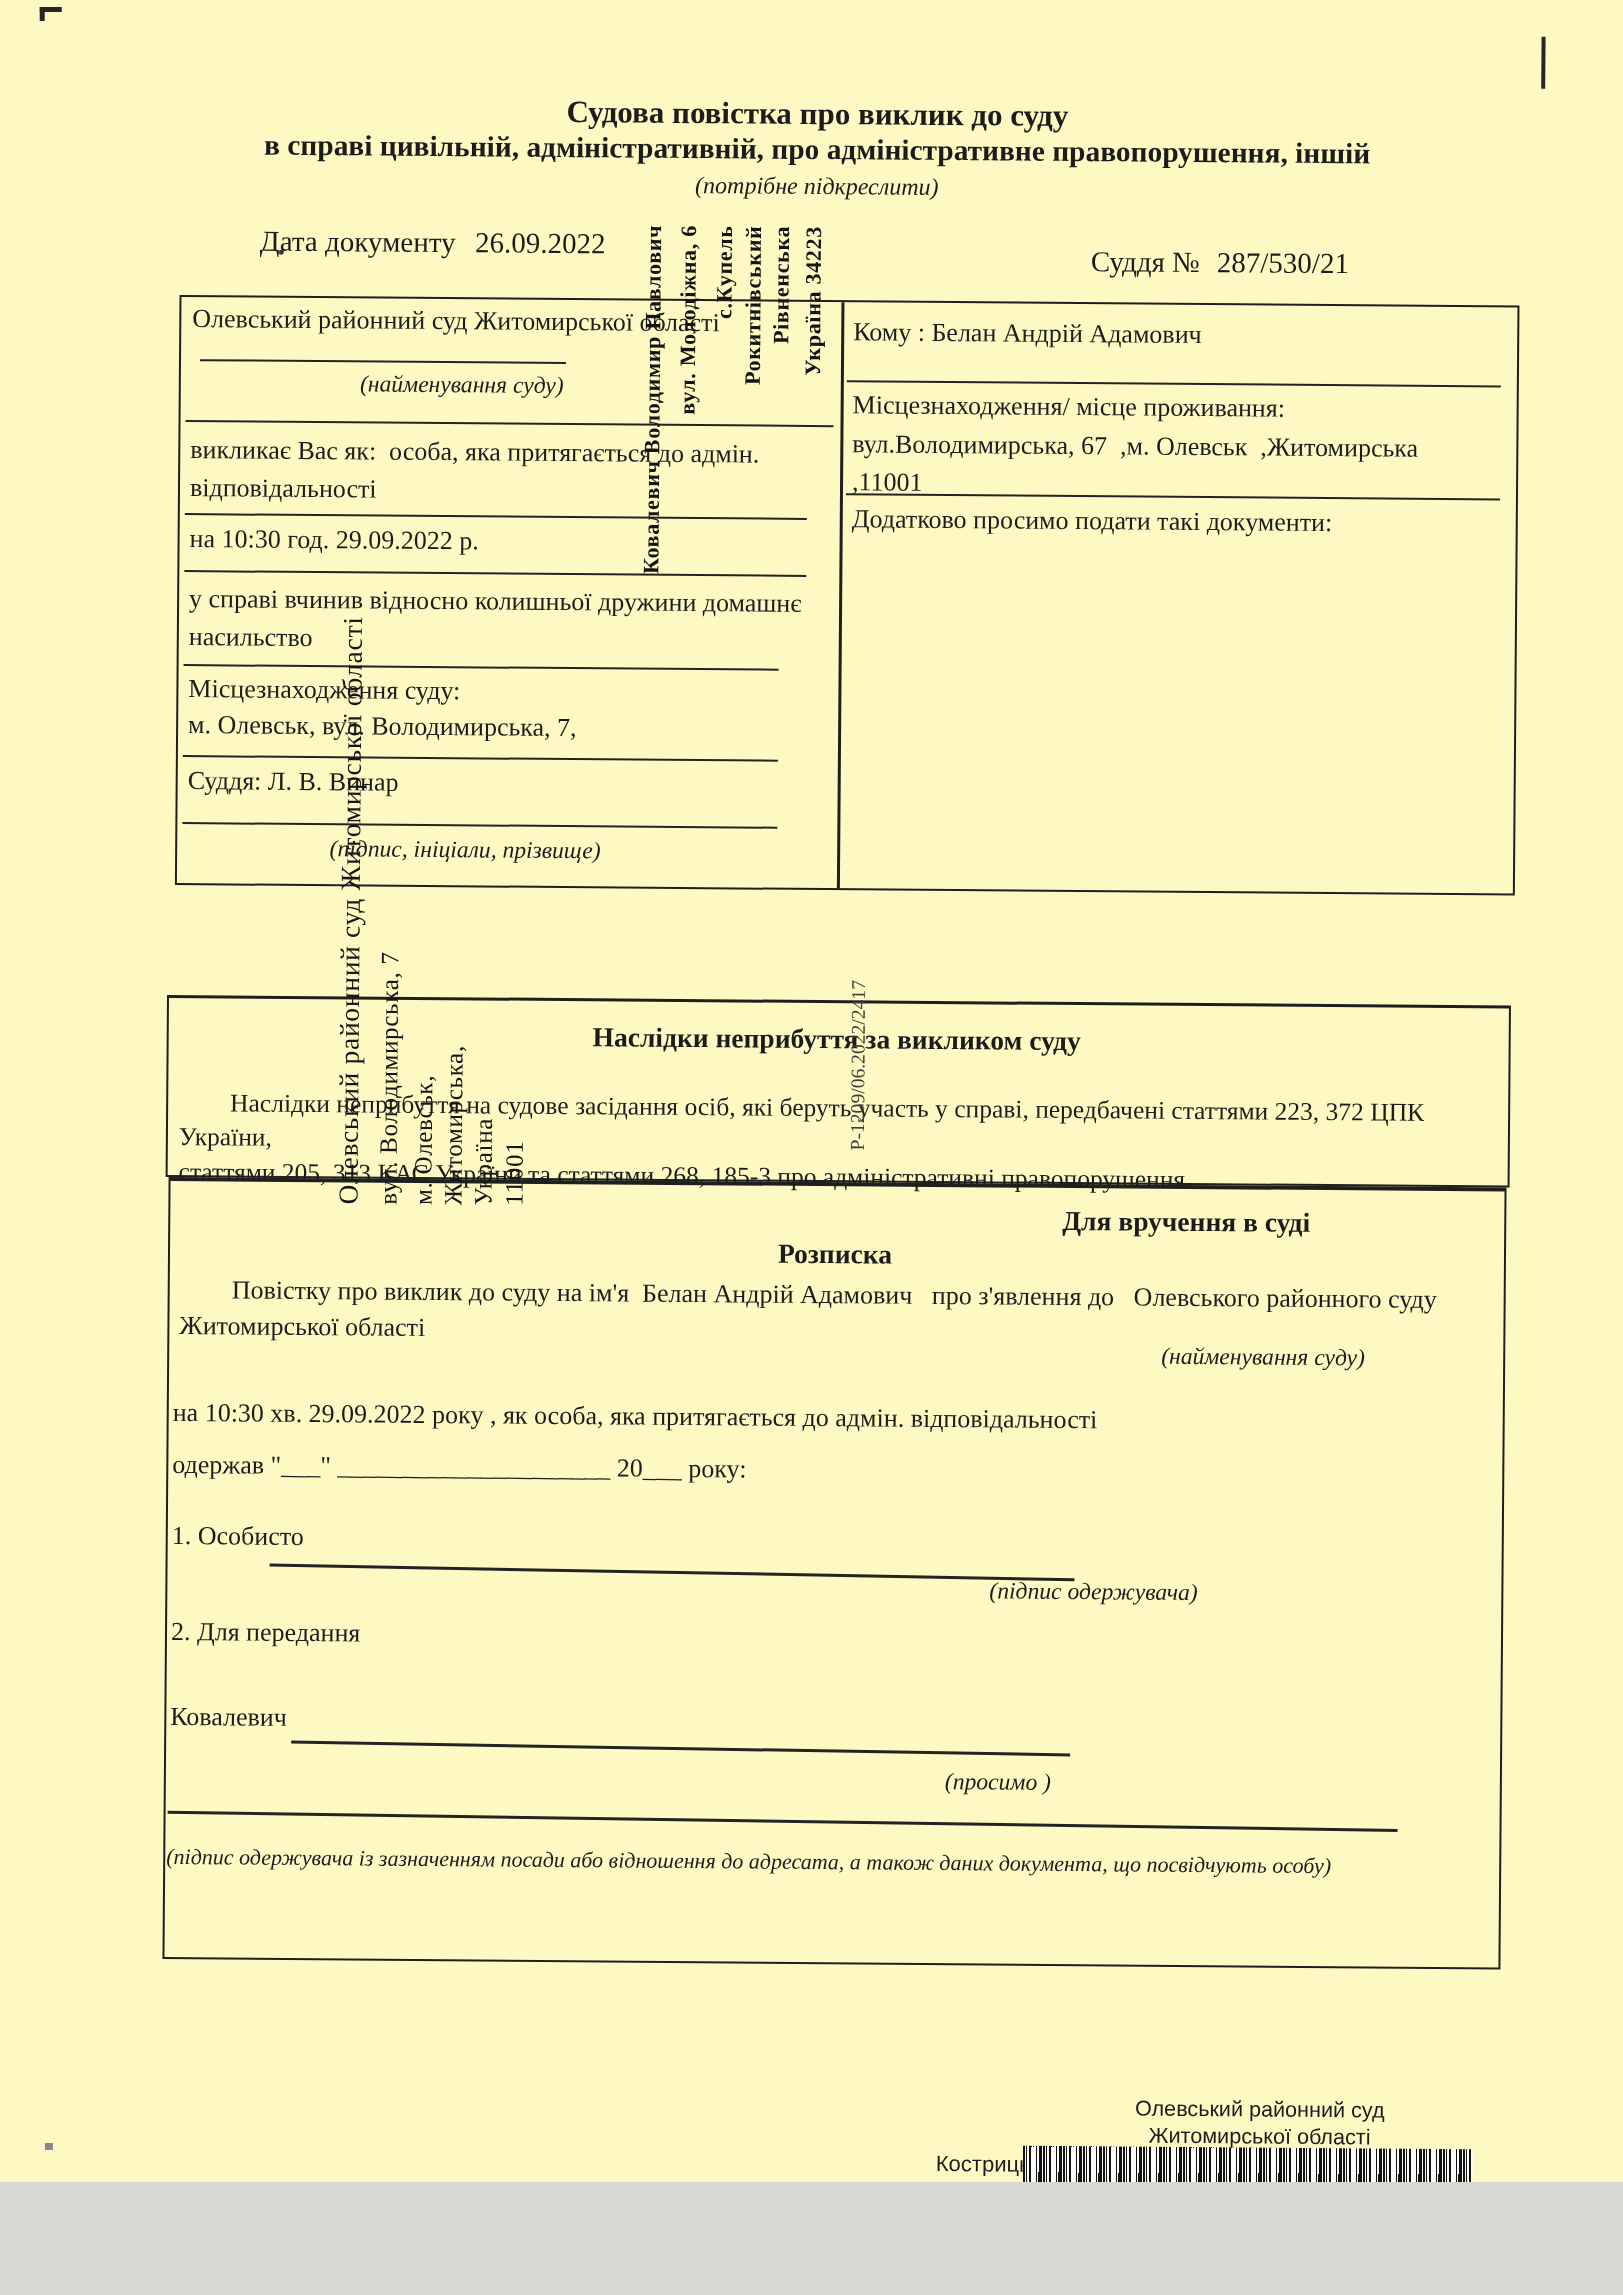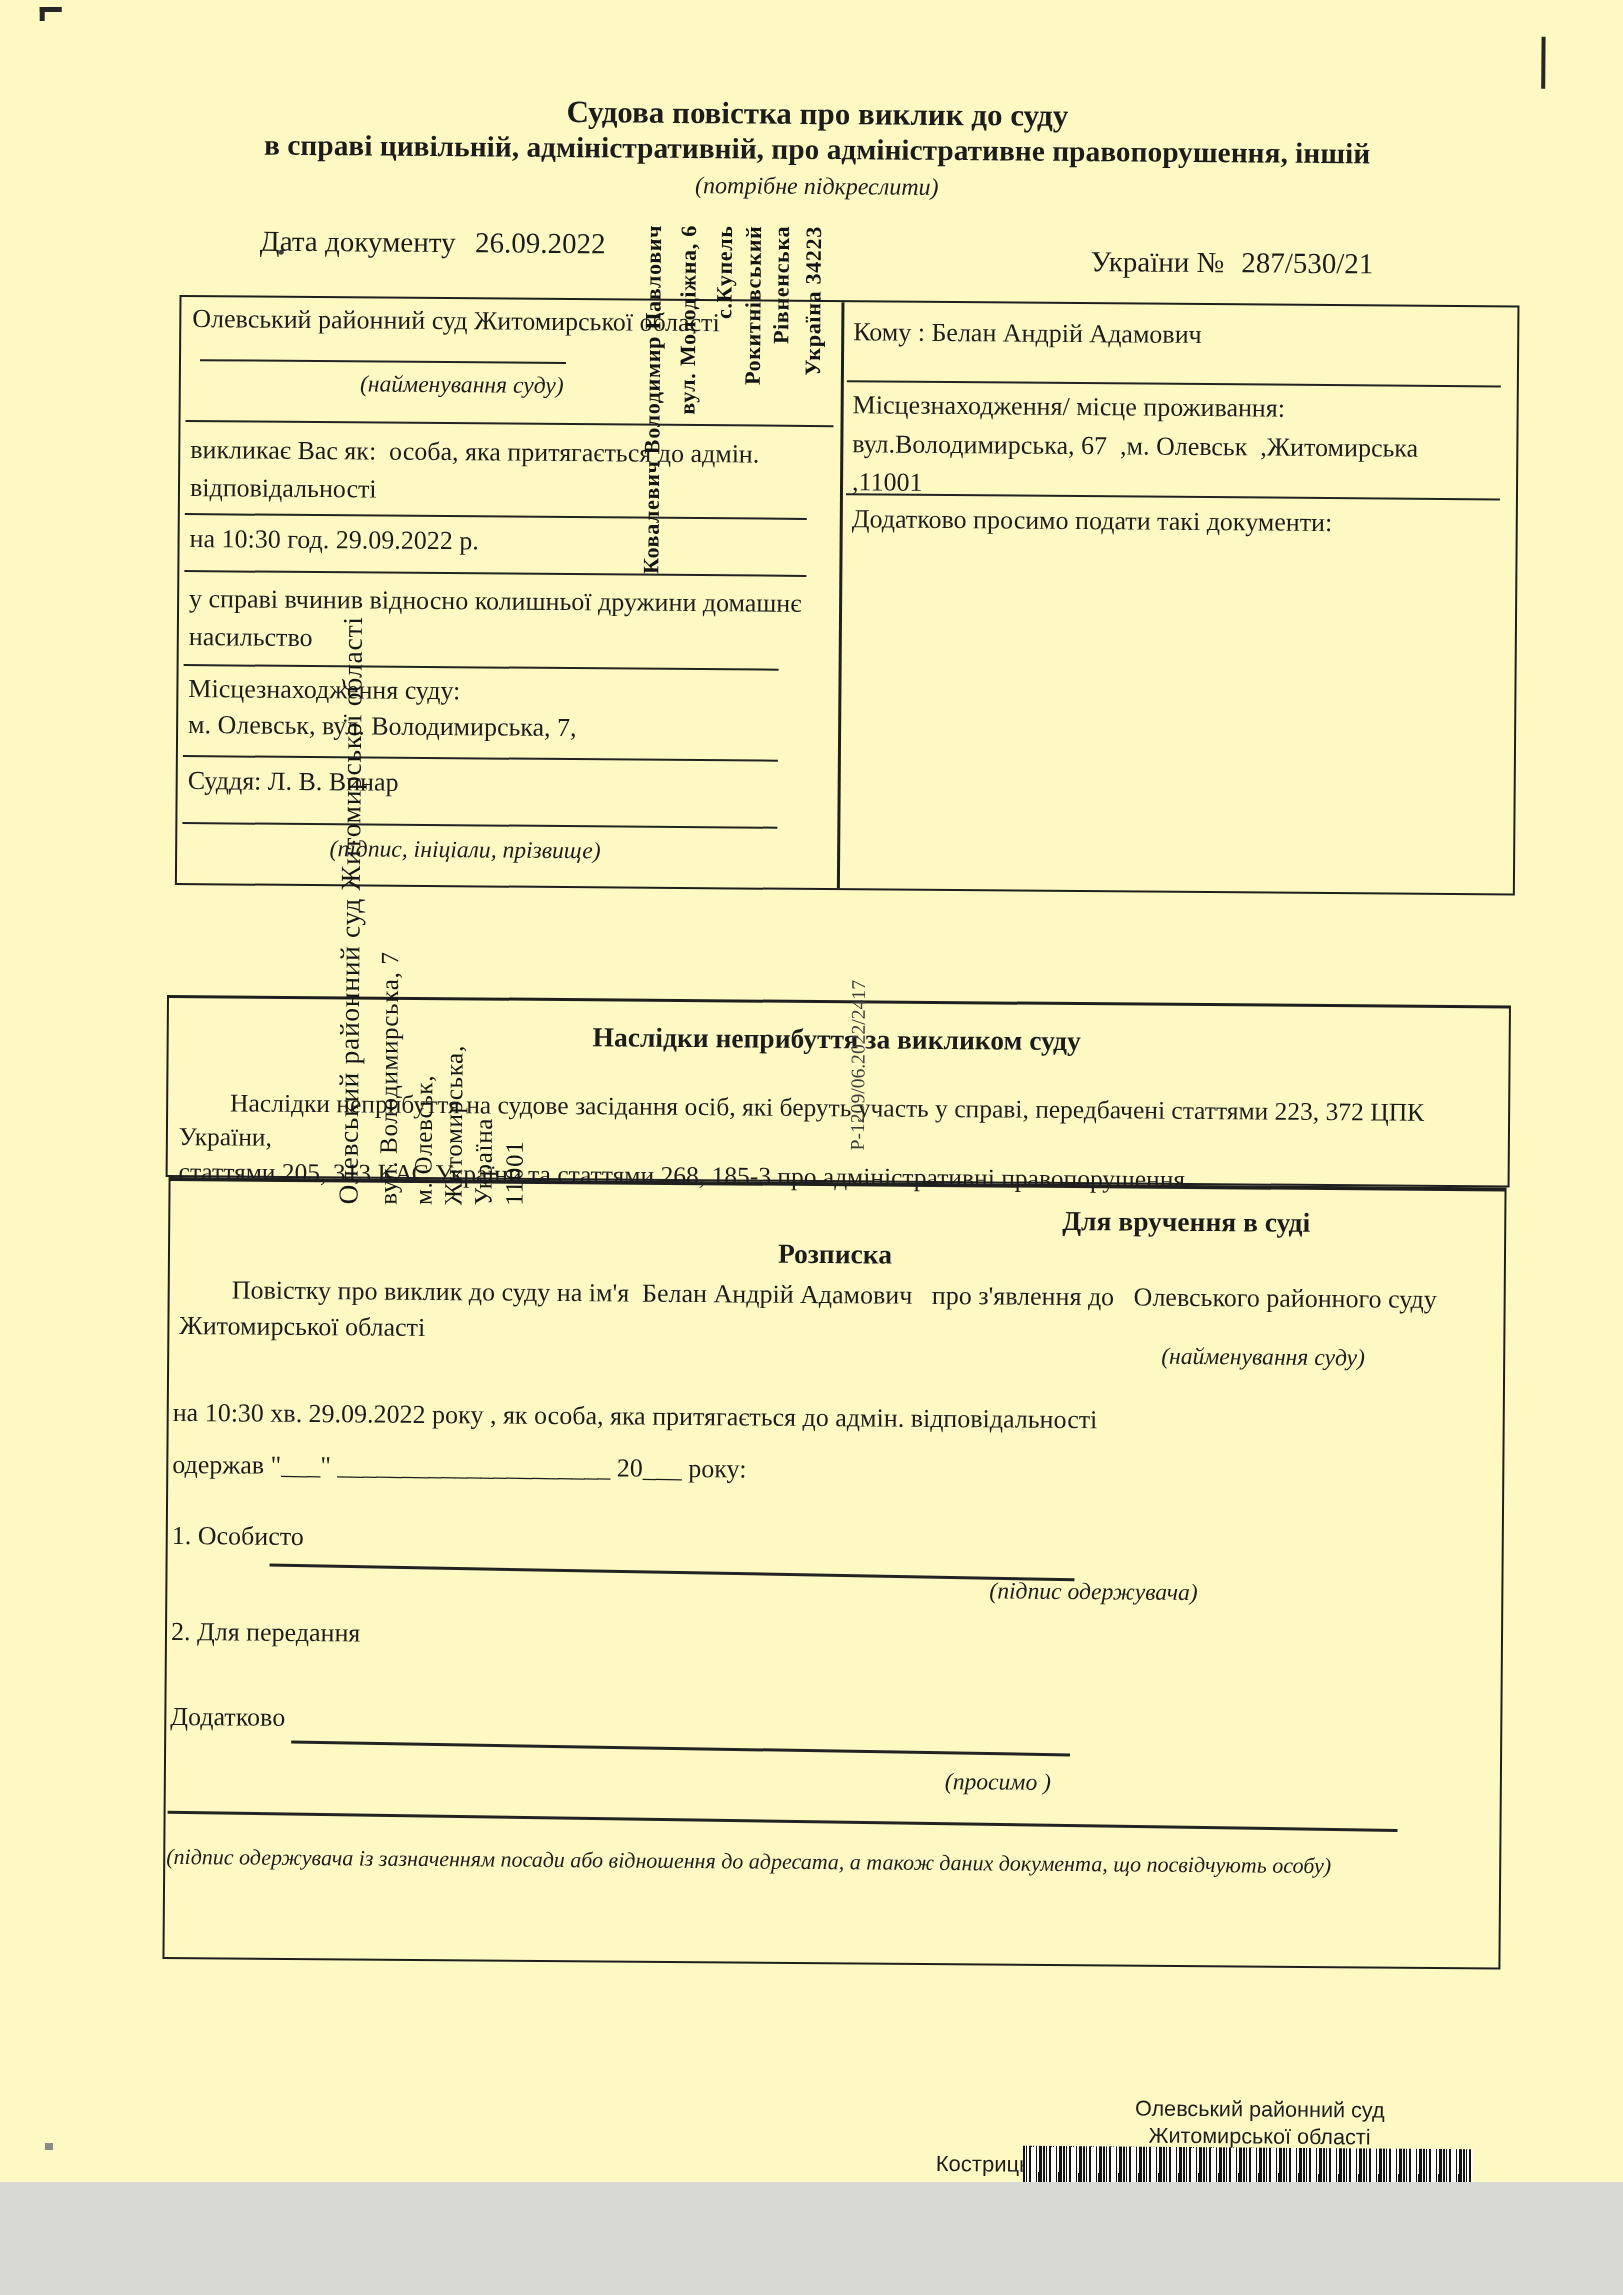--- a/index.html
+++ b/index.html
@@ -49,21 +49,21 @@
 
   <div class="abs center bold" style="left:0;top:96px;width:1623px;font-size:31px;">Судова повістка про виклик до суду</div>
   <div class="abs center bold" style="left:0;top:133px;width:1623px;font-size:29.4px;">в справі цивільній, адміністративній, про адміністративне правопорушення, іншій</div>
   <div class="abs center ital" style="left:0;top:173px;width:1623px;font-size:24px;">(потрібне підкреслити)</div>
 
   <div class="abs" style="left:255px;top:229px;font-size:29px;display:flex;gap:19.6px;">
     <span>Дата документу</span>
     <span>26.09.2022</span>
   </div>
   <div class="abs" style="left:1086px;top:243px;font-size:29px;display:flex;gap:17px;">
-    <span>України №</span>
+    <span>Суддя №</span>
     <span>287/530/21</span>
   </div>
 
   <div class="box" style="left:175px;top:300px;width:1336px;height:586px;">
     <div class="abs" style="left:660px;top:0;width:2.6px;height:100%;background:#1f1f1f;"></div>
   </div>
 
   <div class="abs nowrap" style="left:188px;top:309px;font-size:26px;">Олевський районний суд Житомирської області</div>
   <div class="abs rule" style="left:196px;top:364px;width:366px;"></div>
   <div class="abs ital center" style="left:275px;top:374px;width:366px;font-size:23.6px;">(найменування суду)</div>
@@ -101,21 +101,21 @@
   <div class="abs center bold" style="left:171px;top:1238px;width:1334px;font-size:27.5px;">Розписка</div>
   <div class="abs pre" style="left:183px;top:1277px;width:1315px;font-size:26px;line-height:1.4;">        Повістку про виклик до суду на ім'я  Белан Андрій Адамович   про з'явлення до   Олевського районного суду
 Житомирської області</div>
   <div class="abs ital" style="left:1165px;top:1340px;font-size:23.6px;">(найменування суду)</div>
   <div class="abs pre nowrap" style="left:177px;top:1403px;font-size:26px;">на 10:30  хв. 29.09.2022  року , як  особа, яка притягається до адмін. відповідальності</div>
   <div class="abs pre nowrap" style="left:177px;top:1455px;font-size:26px;">одержав "___" _____________________ 20___ року:</div>
   <div class="abs" style="left:177px;top:1526px;font-size:26px;">1. Особисто</div>
   <div class="abs rule" style="left:275px;top:1572px;width:805px;height:2.6px;transform:rotate(0.6deg);"></div>
   <div class="abs ital" style="left:995px;top:1576px;font-size:23.6px;">(підпис одержувача)</div>
   <div class="abs" style="left:177px;top:1622px;font-size:26px;">2. Для передання</div>
-  <div class="abs" style="left:177px;top:1707px;font-size:26px;">Додатково</div>
+  <div class="abs" style="left:177px;top:1707px;font-size:26px;">Ковалевич</div>
   <div class="abs rule" style="left:298px;top:1748px;width:779px;height:2.6px;transform:rotate(0.5deg);"></div>
   <div class="abs ital" style="left:952px;top:1767px;font-size:23.6px;">(просимо )</div>
   <div class="abs rule" style="left:175px;top:1820px;width:1230px;height:2.6px;transform:rotate(0.4deg);"></div>
   <div class="abs ital nowrap" style="left:174px;top:1849px;font-size:22px;">(підпис одержувача із зазначенням посади або відношення до адресата, а також даних документа, що посвідчують особу)</div>
 
   <div>
     <span class="vtext vtext-top stamp1" style="left:636px;top:226px;">Ковалевич Володимир Павлович</span>
     <span class="vtext vtext-top stamp1" style="left:671px;top:226px;">вул. Молодіжна, 6</span>
     <span class="vtext vtext-top stamp1" style="left:707px;top:226px;">с.Купель</span>
     <span class="vtext vtext-top stamp1" style="left:736px;top:226px;">Рокитнівський</span>

